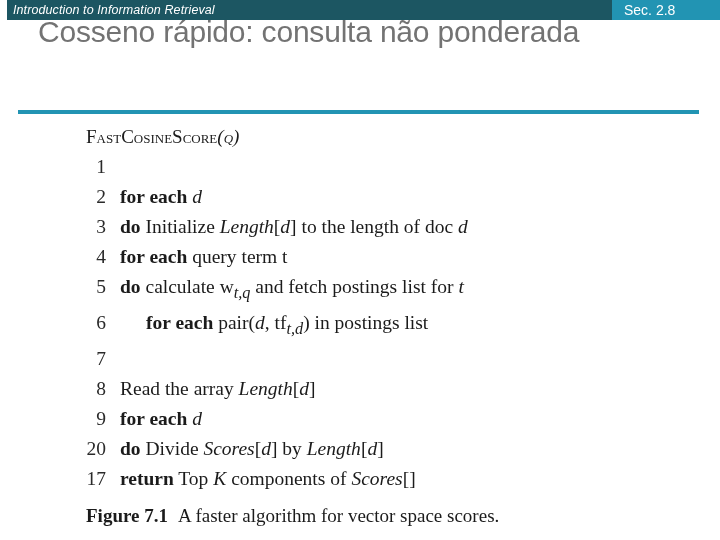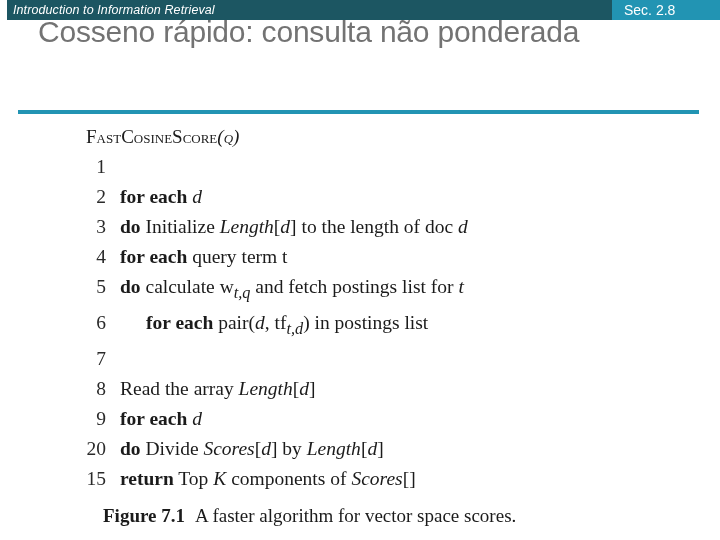--- a/index.html
+++ b/index.html
@@ -108,21 +108,21 @@
   }
   .code {
     padding-left: 14px;
   }
   .code.indent-1 { padding-left: 40px; }
   .var { font-style: italic; }
 
   
   .figure-caption {
     position: absolute;
-    left: 103px;
+    left: 86px;
     top: 503px;
     font-family: "Liberation Serif", "DejaVu Serif", serif;
     font-size: 19px;
     line-height: 26px;
     color: #1b1b1b;
     white-space: nowrap;
   }
   .figure-caption .cap-label {
     font-weight: bold;
     margin-right: 10px;
@@ -177,21 +177,21 @@
       </div>
       <div class="algo-line">
         <span class="lineno">9</span>
         <span class="code"><b>for each</b> <i>d</i></span>
       </div>
       <div class="algo-line">
         <span class="lineno">20</span>
         <span class="code"><b>do</b> Divide <i>Scores</i>[<i>d</i>] by <i>Length</i>[<i>d</i>]</span>
       </div>
       <div class="algo-line">
-        <span class="lineno">15</span>
+        <span class="lineno">17</span>
         <span class="code"><b>return</b> Top <i>K</i> components of <i>Scores</i>[]</span>
       </div>
     </div>
 </div>
 
 <div class="figure-caption">
   <span class="cap-label">Figure 7.1</span><span>A faster algorithm for vector space scores.</span>
 </div>
 
 </body></html>

